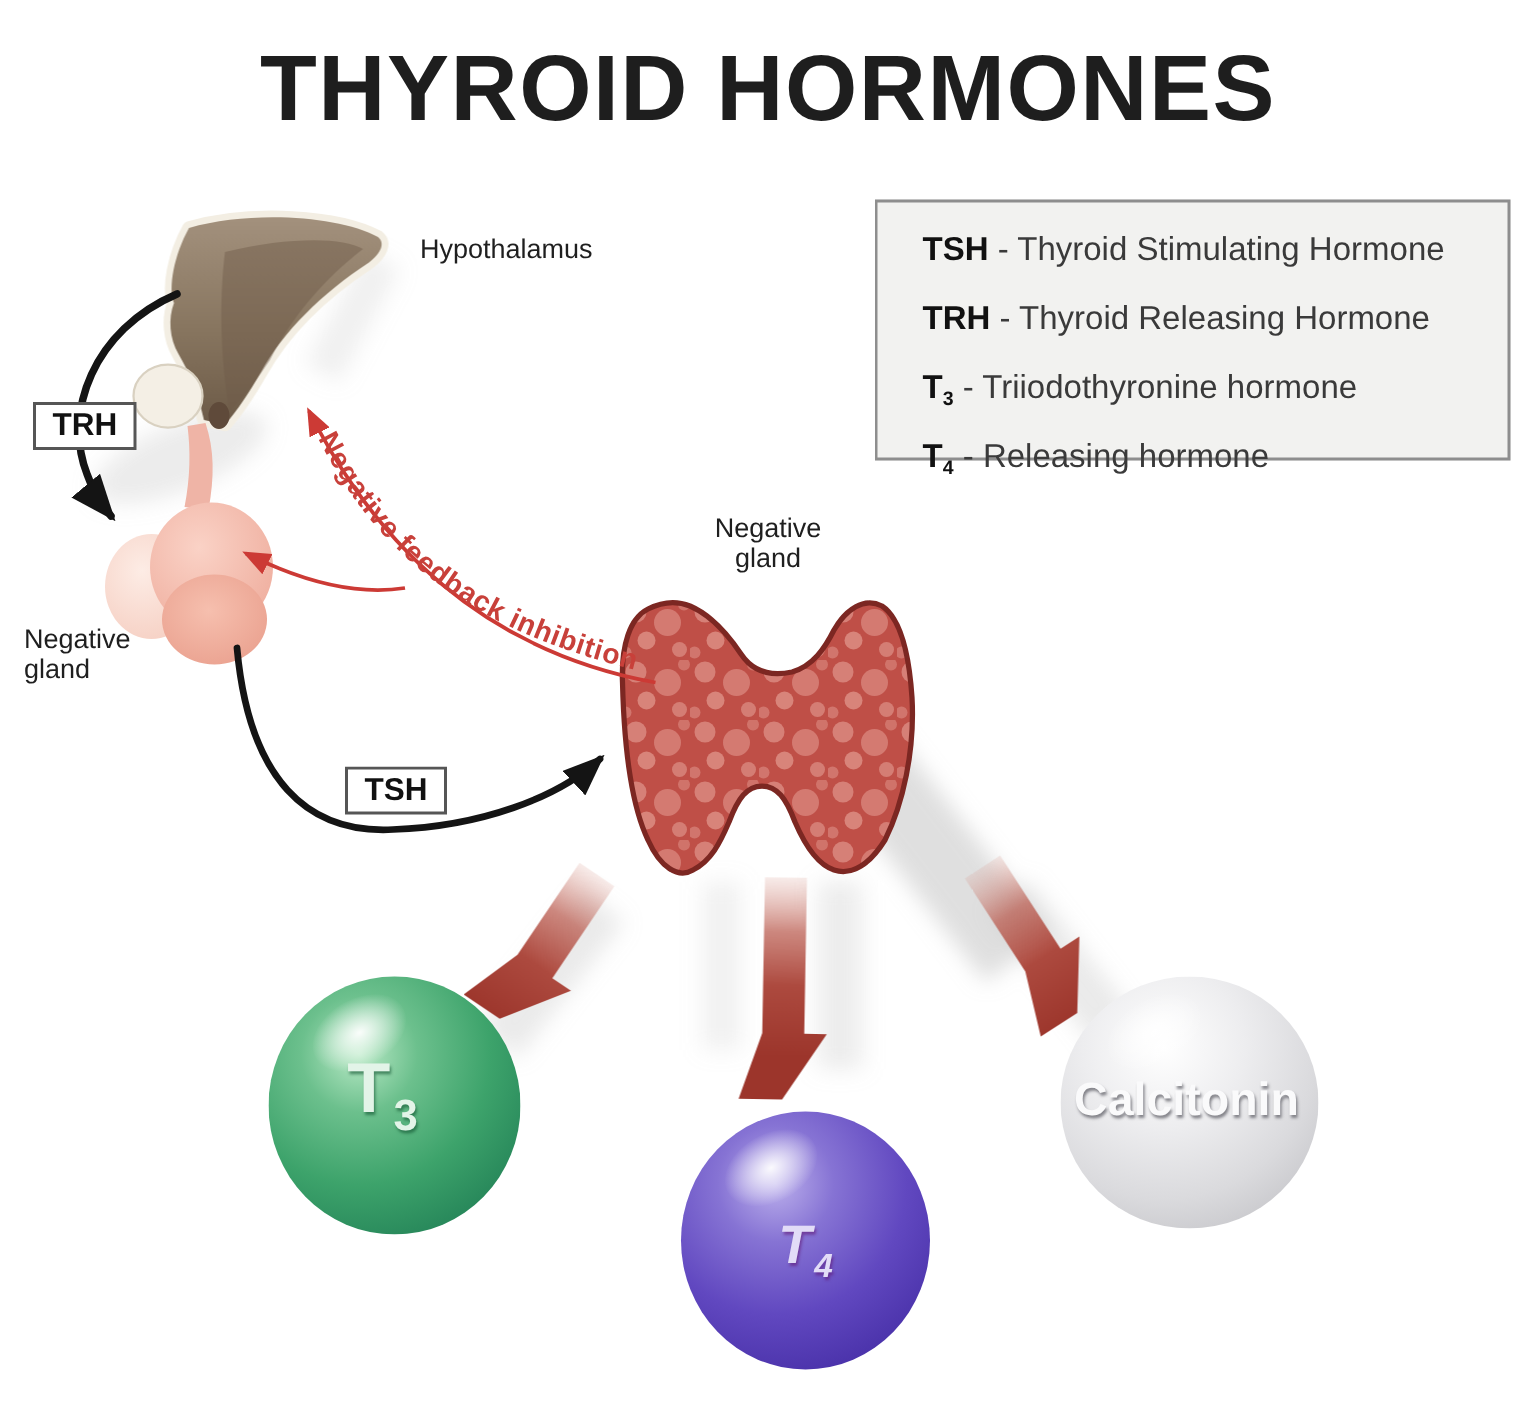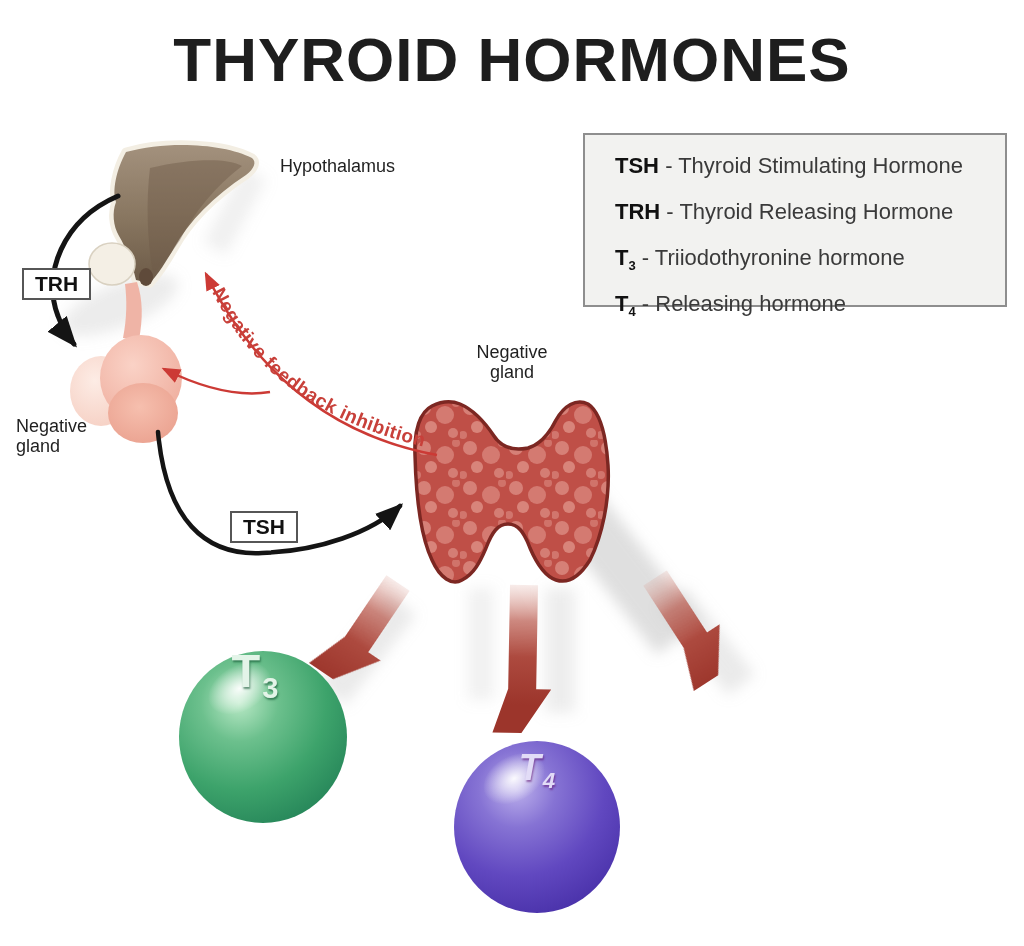--- a/index.html
+++ b/index.html
@@ -18,21 +18,21 @@
 
   
   .lbl{position:absolute;font-weight:normal;color:#1f1f1f;font-size:18px;line-height:1.12;z-index:3;}
   .lbl.center{text-align:center;}
 
   
   .tag{position:absolute;background:#ffffff;border:2px solid #565656;color:#111;
        font-weight:bold;font-size:21px;padding:2px 11px;z-index:3;}
 
   
-  .ball{position:absolute;border-radius:50%;z-index:2;display:flex;justify-content:center;}
+  .ball{position:absolute;border-radius:50%;z-index:2;display:flex;align-items:center;justify-content:center;}
   .ball .shine{position:absolute;left:16%;top:9%;width:40%;height:26%;border-radius:50%;
         background:radial-gradient(ellipse at 50% 50%, rgba(255,255,255,.95), rgba(255,255,255,0) 72%);
         transform:rotate(-30deg);}
   .ball .tag-text{position:relative;font-weight:bold;}
   .ball sub{font-size:.62em;vertical-align:-.38em;margin-left:2px;}
   .ball.t3{left:179px;top:651px;width:168px;height:172px;
      background:radial-gradient(circle at 36% 30%, #b9e9c6 0%, #6cc08d 24%, #3da36b 54%, #27875a 80%, #1d6f49 100%);}
   .ball.t3 .tag-text{font-size:47px;color:#e3f4e8;text-shadow:1px 2px 2px rgba(17,84,48,.6);transform:translate(-8px,-8px);}
   .ball.t4{left:454px;top:741px;width:166px;height:172px;
      background:radial-gradient(circle at 38% 28%, #bcb0ec 0%, #8673d4 24%, #6148c0 54%, #4b33ab 80%, #392490 100%);}
@@ -190,14 +190,18 @@
   <div class="ball t3">
     <span class="shine"></span>
     <span class="tag-text"><span>T</span><sub>3</sub></span>
   </div>
 
   <div class="ball t4">
     <span class="shine"></span>
     <span class="tag-text"><span>T</span><sub>4</sub></span>
   </div>
 
+  <div class="ball cal">
+    <span class="shine"></span>
+    <span class="tag-text">Calcitonin</span>
+  </div>
 
 </div>
 
 </body></html>

